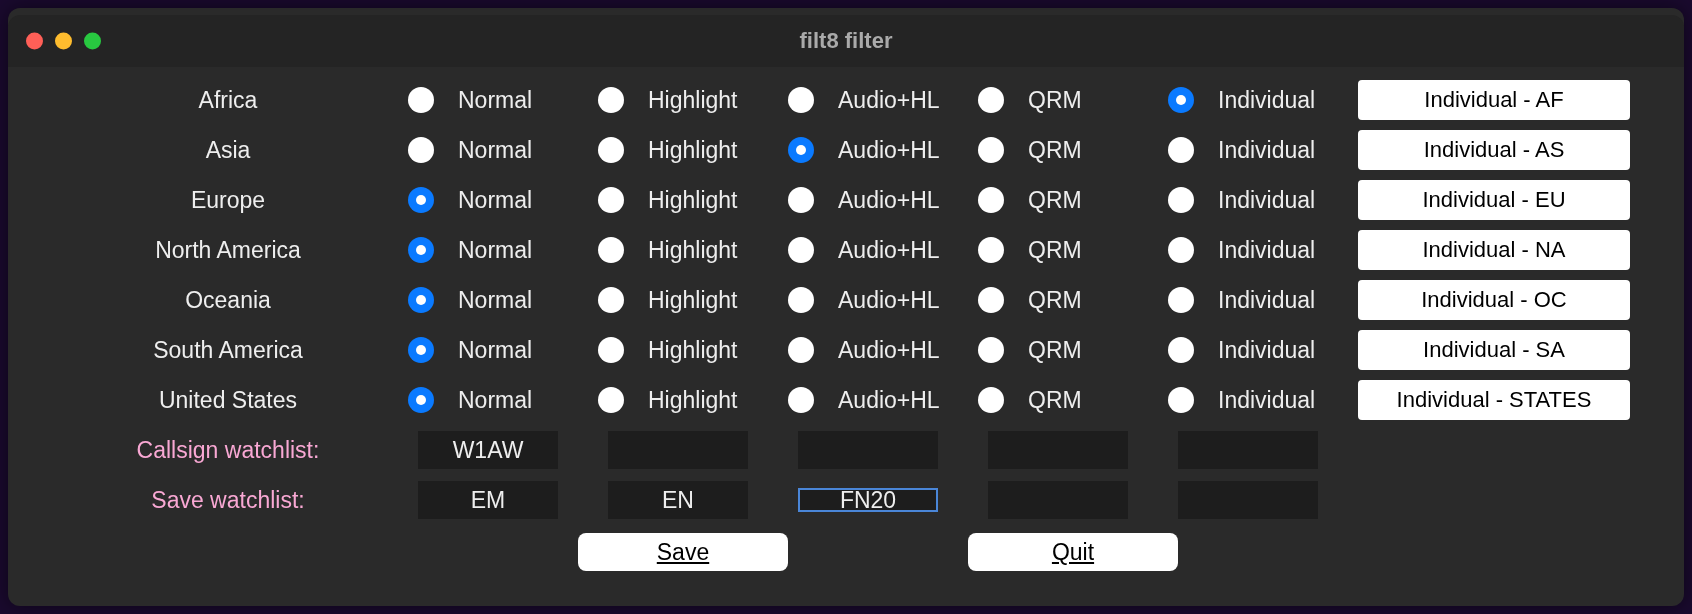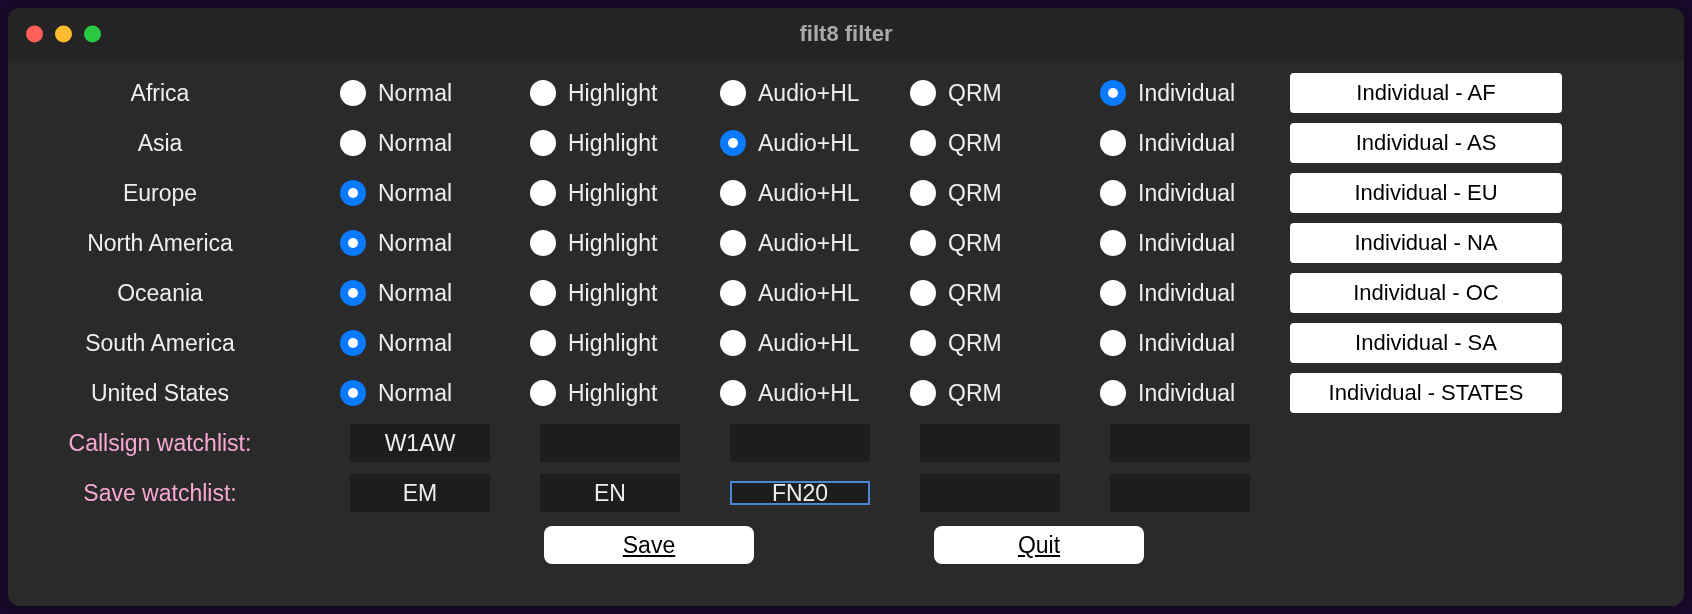--- a/index.html
+++ b/index.html
@@ -22,20 +22,21 @@
   }
   .titlebar {
     height: 52px;
     position: relative;
     display: flex;
     align-items: center;
     justify-content: center;
     background: #242424;
     border-top-left-radius: 12px;
     border-top-right-radius: 12px;
+    margin-top: 7px;
   }
   .traffic-lights {
     position: absolute;
     left: 18px;
     top: 50%;
     transform: translateY(-50%);
     display: flex;
     gap: 12px;
   }
   .tl {
@@ -46,41 +47,42 @@
   .tl.red { background: #ff5f57; }
   .tl.yellow { background: #febc2e; }
   .tl.green { background: #28c840; }
   .title {
     color: #aaa;
     font-size: 22px;
     font-weight: 600;
   }
   .content {
     flex: 1;
-    padding: 8px 16px 8px 12px;
+    padding: 8px 16px 8px 32px;
     display: flex;
     flex-direction: column;
+    margin-left: 48px;
   }
   .row {
     display: grid;
     grid-template-columns: 320px 190px 190px 190px 190px 190px 272px;
     align-items: center;
     height: 50px;
     gap: 0;
   }
   .region-label {
     color: #eee;
     font-size: 23px;
     text-align: center;
     padding-right: 40px;
   }
   .opt {
     display: flex;
     align-items: center;
-    gap: 12px;
+    gap: 24px;
     text-align: center;
   }
   .radio {
     width: 26px;
     height: 26px;
     border-radius: 50%;
     background: #fff;
     flex-shrink: 0;
     position: relative;
     cursor: pointer;

